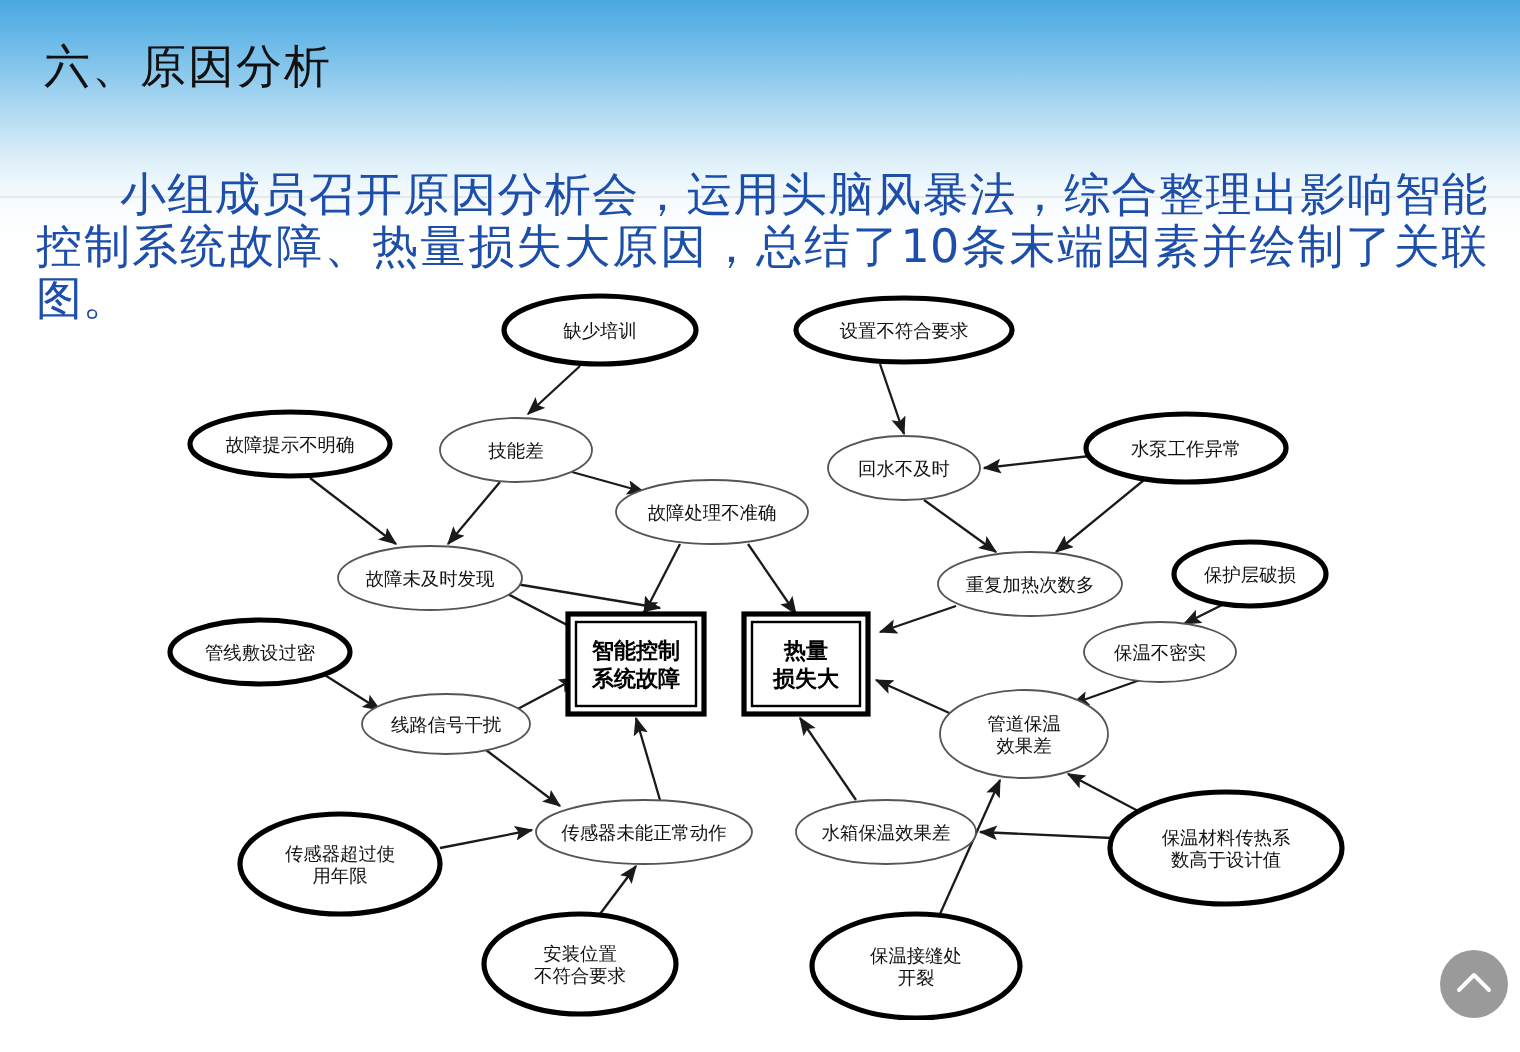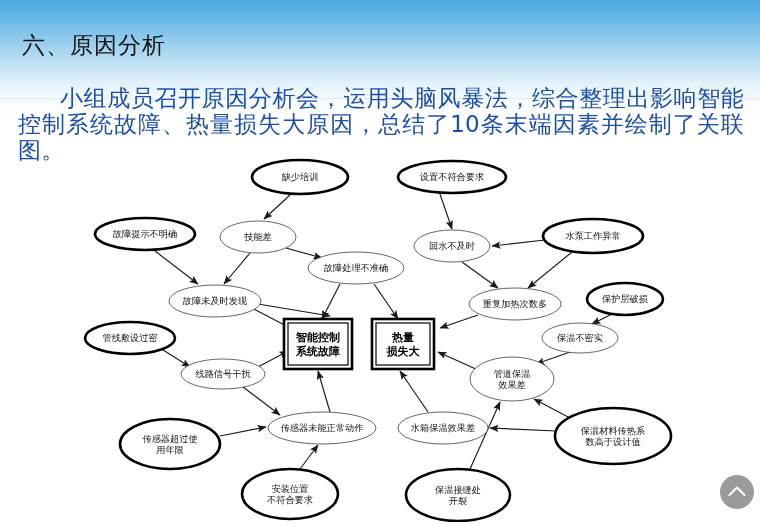--- a/index.html
+++ b/index.html
@@ -15,31 +15,31 @@
        #4aa8e0 0px, #5fb4e6 14px, #86c6ec 34px,
        #b2daf2 56px, #d7ecf8 76px, #eef7fc 92px,
        #f9fcfe 104px, #ffffff 120px, #ffffff 526px);
   }
   
   #hrule{
     position:absolute;left:0;top:98px;width:760px;height:1px;
     background:#e2e7ea;opacity:.9;
   }
   #title{
-    position:absolute;left:22px;top:33px;
+    position:absolute;left:22px;top:22px;
     font-size:23px;line-height:1.1;color:#111111;
     letter-spacing:1px;white-space:nowrap;
   }
   #body-text{
     position:absolute;left:18px;top:85px;width:726px;
     font-size:23px;line-height:26px;color:#1d4faa;
     text-indent:42px;text-align:justify;letter-spacing:.2px;
   }
   #diagram-wrap{
-    position:absolute;left:0px;top:156px;width:760px;height:366px;
+    position:absolute;left:0px;top:144px;width:760px;height:366px;
   }
   svg#diagram{display:block;width:760px;height:366px;}
   .ell-thick{fill:#ffffff;stroke:#000000;stroke-width:2.6;}
   .ell-thin{fill:#ffffff;stroke:#555555;stroke-width:0.9;}
   .box-main{fill:#ffffff;stroke:#000000;stroke-width:1.2;}
   .box-main-outer{fill:#ffffff;stroke:#000000;stroke-width:2.6;}
   .edge{fill:none;stroke:#1a1a1a;stroke-width:1.15;}
   .nlabel{
     font-family:"DejaVu Sans","Liberation Sans",sans-serif;
     font-size:9.2px;fill:#111111;text-anchor:middle;

